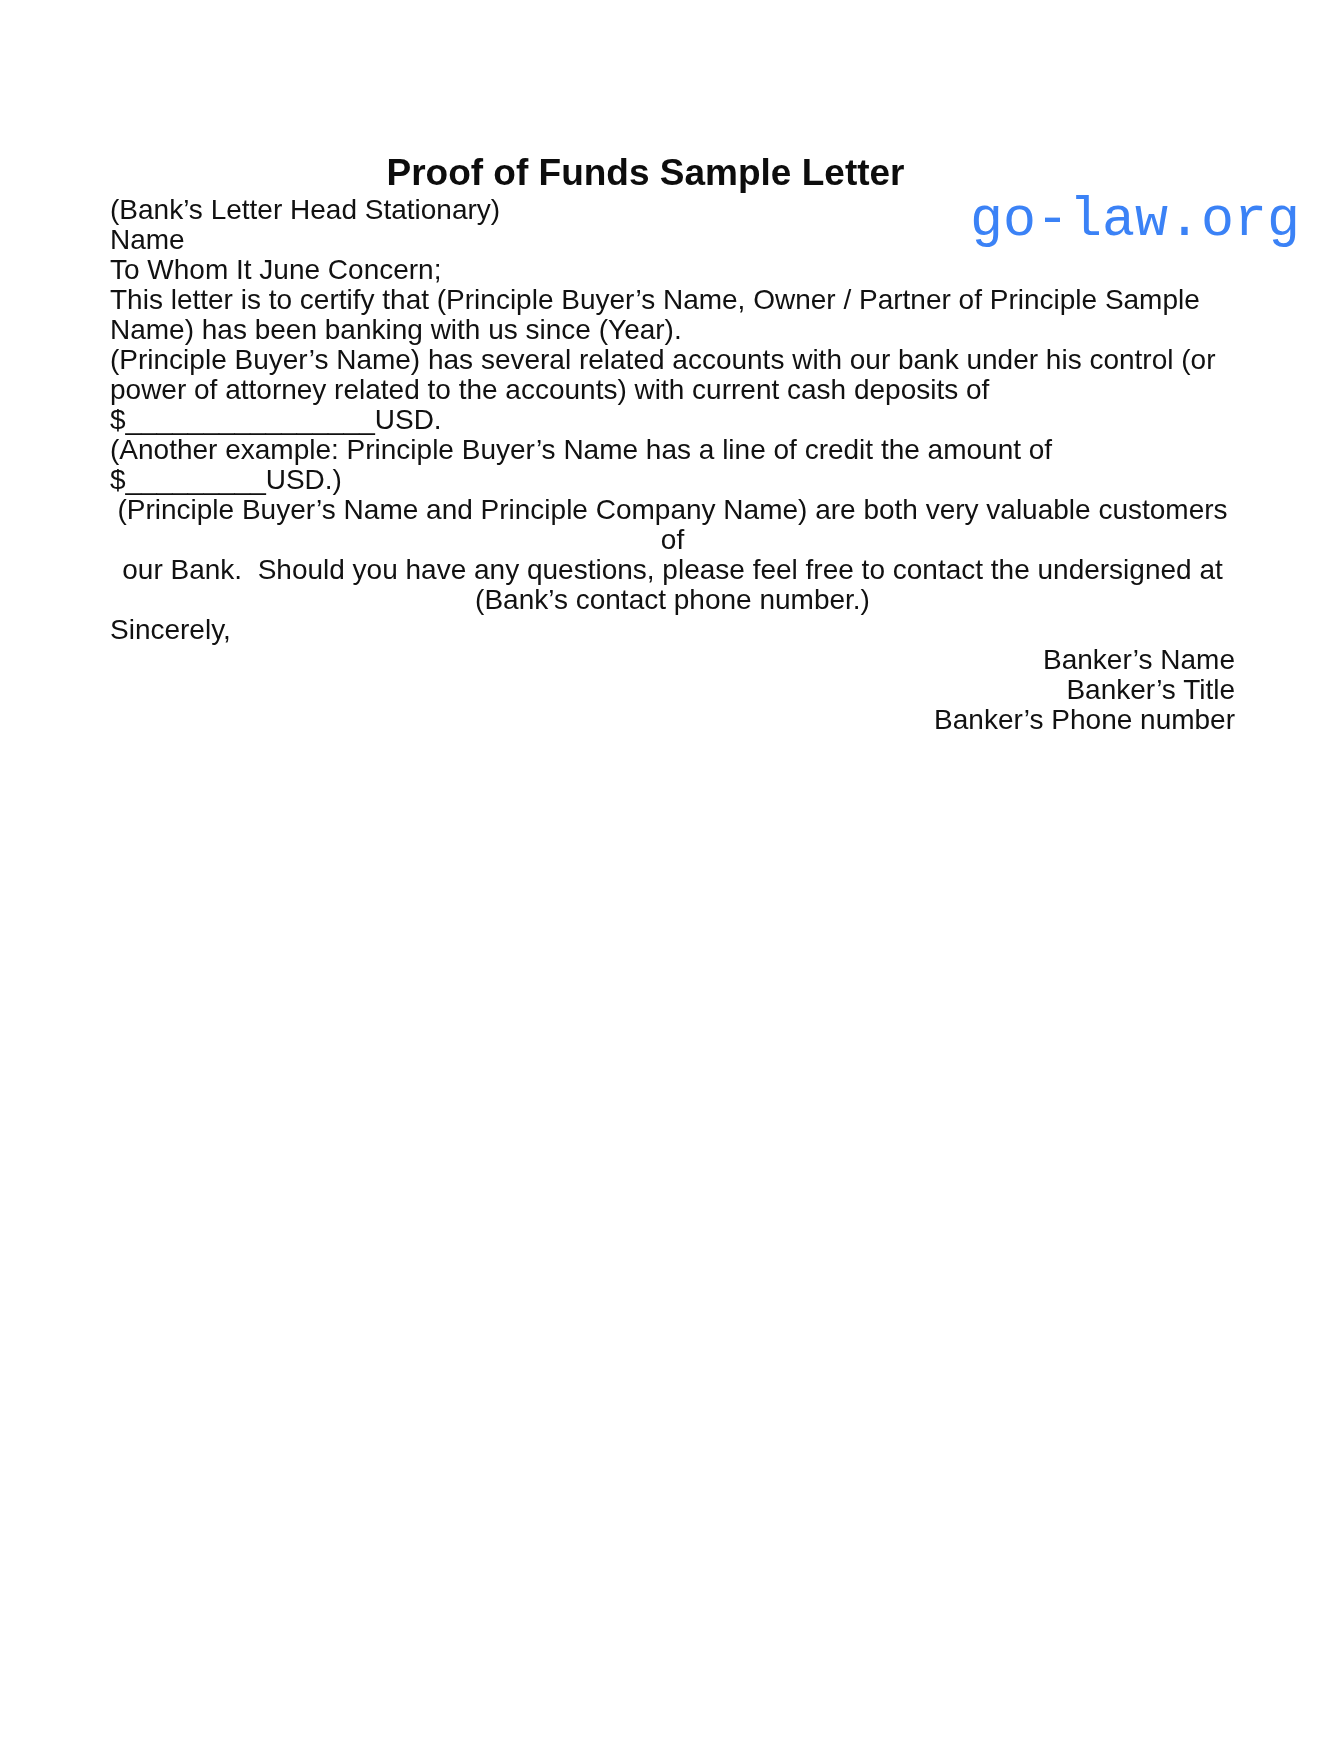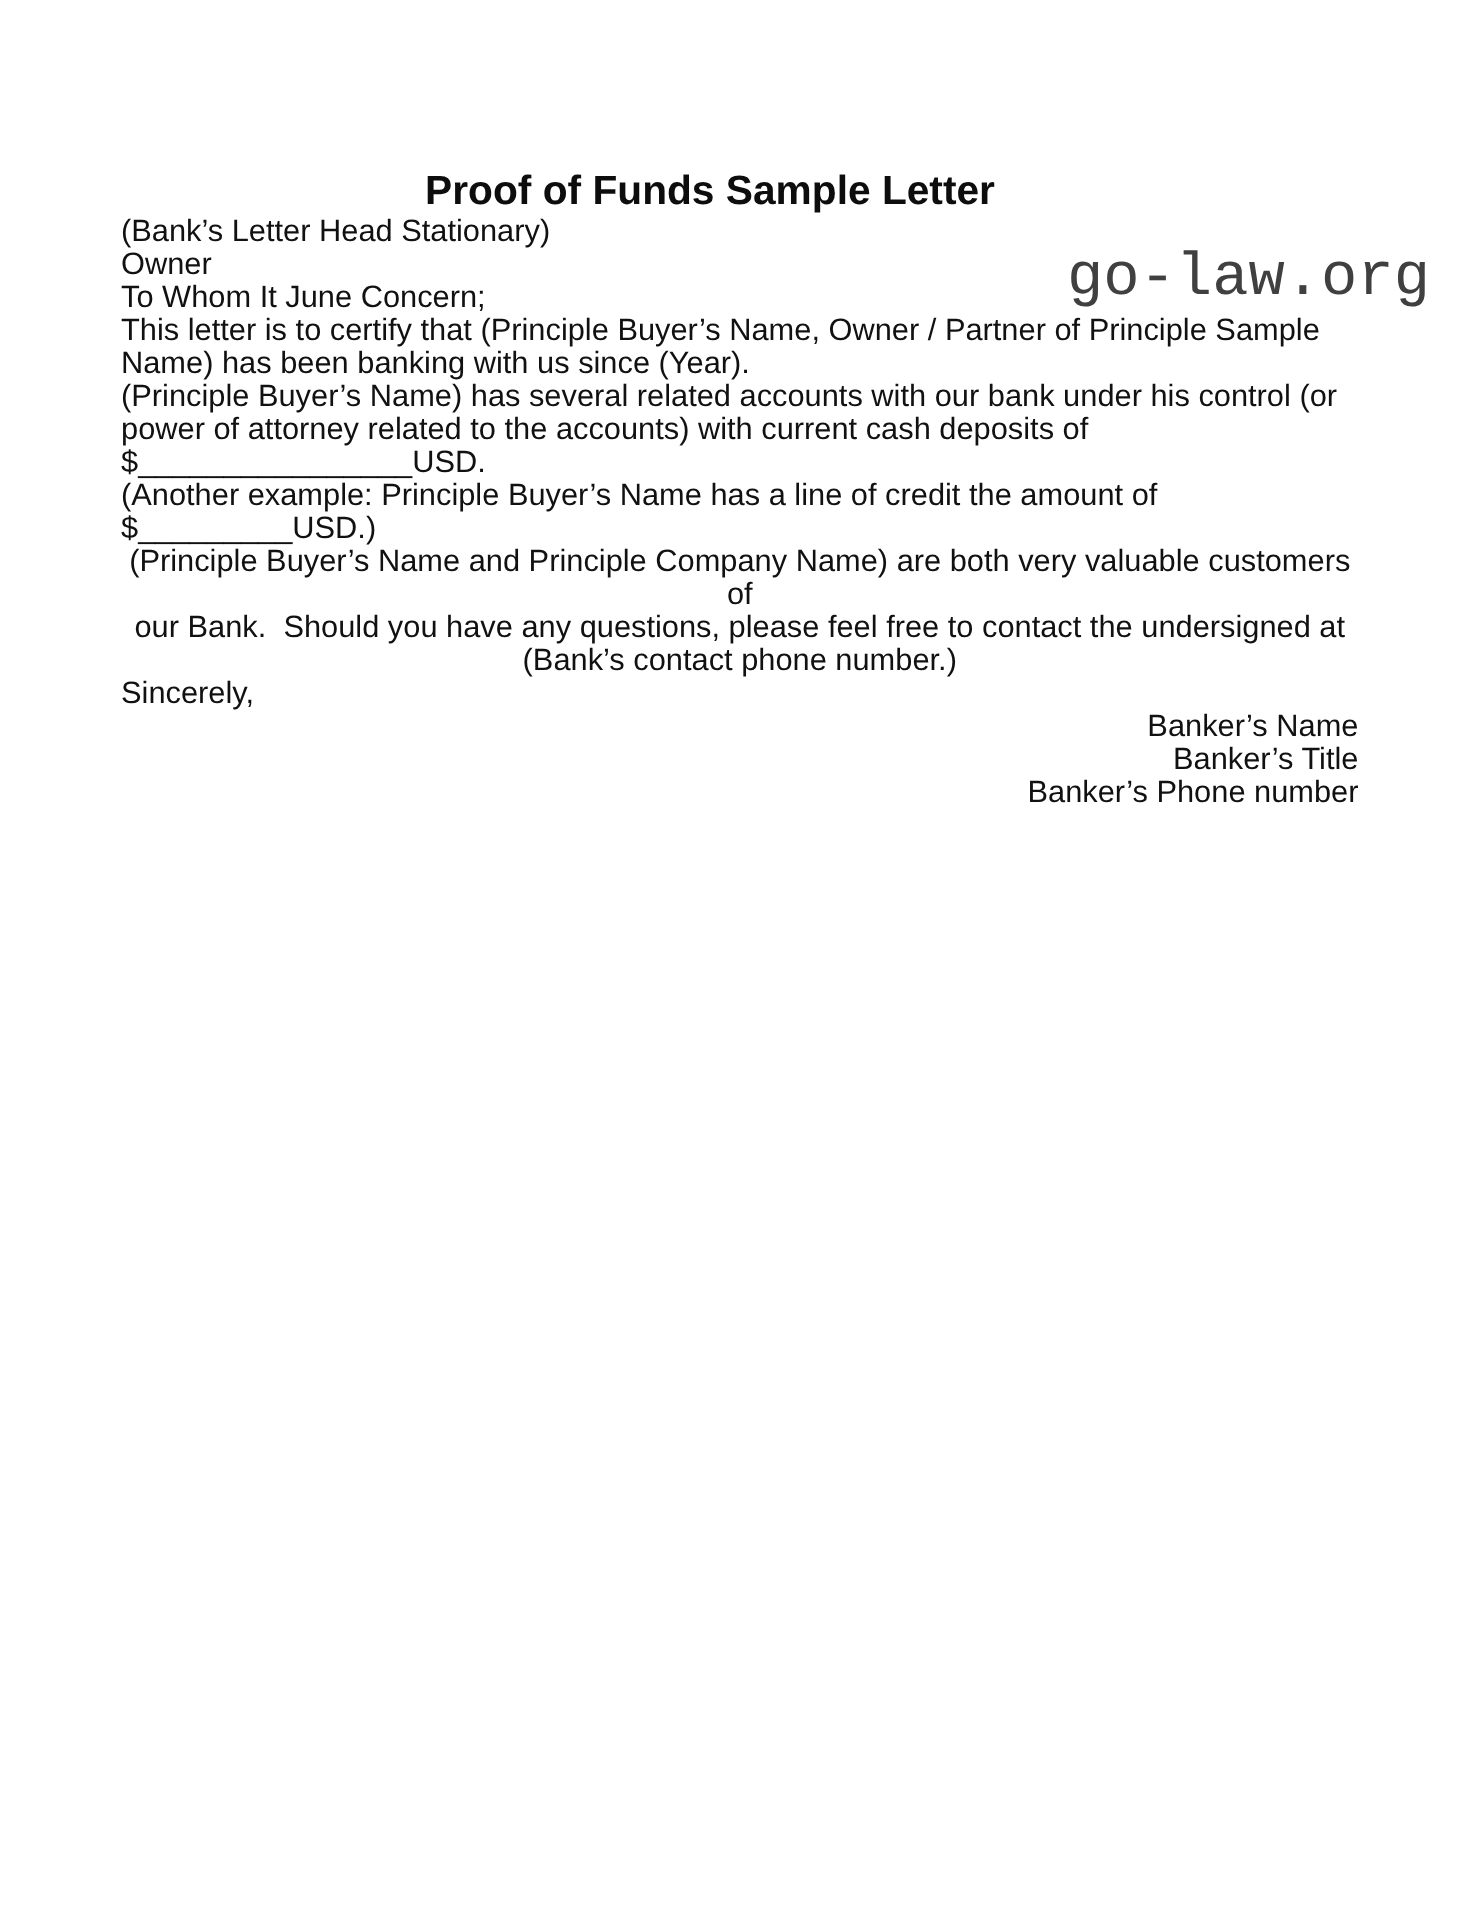--- a/index.html
+++ b/index.html
@@ -56,29 +56,29 @@
   .para-another { margin-top: 39px; }
   .para-valuable{ margin-top: 35px; text-align: center; }
   .closing      { margin-top: 62px; }
   .signature    { margin-top: 73px; text-align: right; }
 </style>
 </head>
 <body>
 
 <div class="page">
 
-  <div class="logo" style="color: #404040; margin-top: 32px;">go-law.org</div>
+  <div class="logo" style="color: #3b82f6;">go-law.org</div>
 
   <div class="content">
 
     <h1 class="doc-title">Proof of Funds Sample Letter</h1>
 
     <p class="line letterhead">(Bank’s Letter Head Stationary)</p>
 
-    <p class="line date-line">Owner</p>
+    <p class="line date-line">Name</p>
 
 
     <p class="line salutation">To Whom It June Concern;</p>
 
     <div class="block para-certify">This letter is to certify that (Principle Buyer’s Name, Owner / Partner of Principle Sample
 Name) has been banking with us since (Year).</div>
 
     <div class="block para-accounts">(Principle Buyer’s Name) has several related accounts with our bank under his control (or
 power of attorney related to the accounts) with current cash deposits of
 $________________USD.</div>

